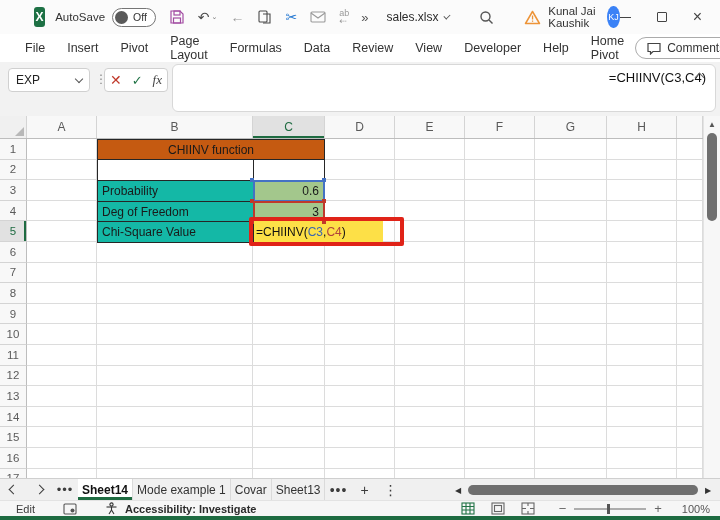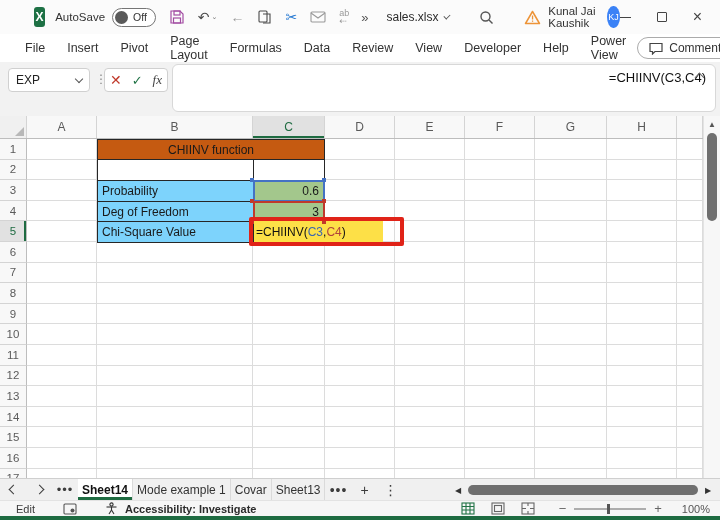--- a/index.html
+++ b/index.html
@@ -71,21 +71,21 @@
             border-left:9px solid transparent; border-bottom:9px solid #b8b8b8; }
   .colhdr.sel { background:#e1e1e1; color:#1E6B41; box-shadow:inset 0 -2px 0 #1E6B41; }
   .rowhdr { position:absolute; left:0; width:27px; background:#f8f8f8; border-bottom:1px solid #d4d4d4;
             border-right:1px solid #bdbdbd; display:flex; align-items:center; justify-content:center;
             font-size:11.5px; color:#5a5a5a; z-index:2; }
   .rowhdr.sel { background:#e1e1e1; color:#1E6B41; box-shadow:inset -2px 0 0 #1E6B41; }
   .vline { position:absolute; width:1px; top:23px; height:339px; background:#dcdcdc; }
   .hline { position:absolute; height:1px; left:27px; width:676px; background:#dcdcdc; }
   .cell { position:absolute; display:flex; align-items:center; font-size:12px; color:#1a1a1a;
           padding:0 4px; z-index:2; }
-  .cell.lbl { background:#7dd3fc; border:1px solid #262626; }
+  .cell.lbl { background:#14b8a6; border:1px solid #262626; }
   .cell.val { background:#A3C78C; justify-content:flex-end; }
   .hdl { position:absolute; width:4px; height:4px; z-index:4; }
   #annotation-box { position:absolute; left:249px; top:101px; width:155px; height:29px;
                     border:4px solid #E02318; border-radius:2px; z-index:5; }
 
   
   #vscroll { position:absolute; top:116px; left:703px; width:17px; height:362px; background:#f7f7f7;
              border-left:1px solid #e3e3e3; }
   .vs-arrow { display:block; text-align:center; font-size:8px; color:#555; padding-top:4px; }
   .vs-thumb { position:absolute; top:17px; left:3px; width:10px; height:88px; background:#6f6f6f; border-radius:5px; }
@@ -184,21 +184,21 @@
         <div class="ribbon-tab">File</div>
         <div class="ribbon-tab">Insert</div>
         <div class="ribbon-tab">Pivot</div>
         <div class="ribbon-tab">Page Layout</div>
         <div class="ribbon-tab">Formulas</div>
         <div class="ribbon-tab">Data</div>
         <div class="ribbon-tab">Review</div>
         <div class="ribbon-tab">View</div>
         <div class="ribbon-tab">Developer</div>
         <div class="ribbon-tab">Help</div>
-        <div class="ribbon-tab">Power View</div>
+        <div class="ribbon-tab">Home Pivot</div>
       </div>
     <div class="menubar-right">
       <div class="comments-btn">
         <svg width="14" height="13" viewBox="0 0 14 13" fill="none" stroke="#444" stroke-width="1.2">
           <path d="M1 1.5 h12 v8 h-7 l-2.5 2.5 v-2.5 h-2.5 z"></path>
         </svg>
         <span>Comments</span>
       </div>
 
     </div>

